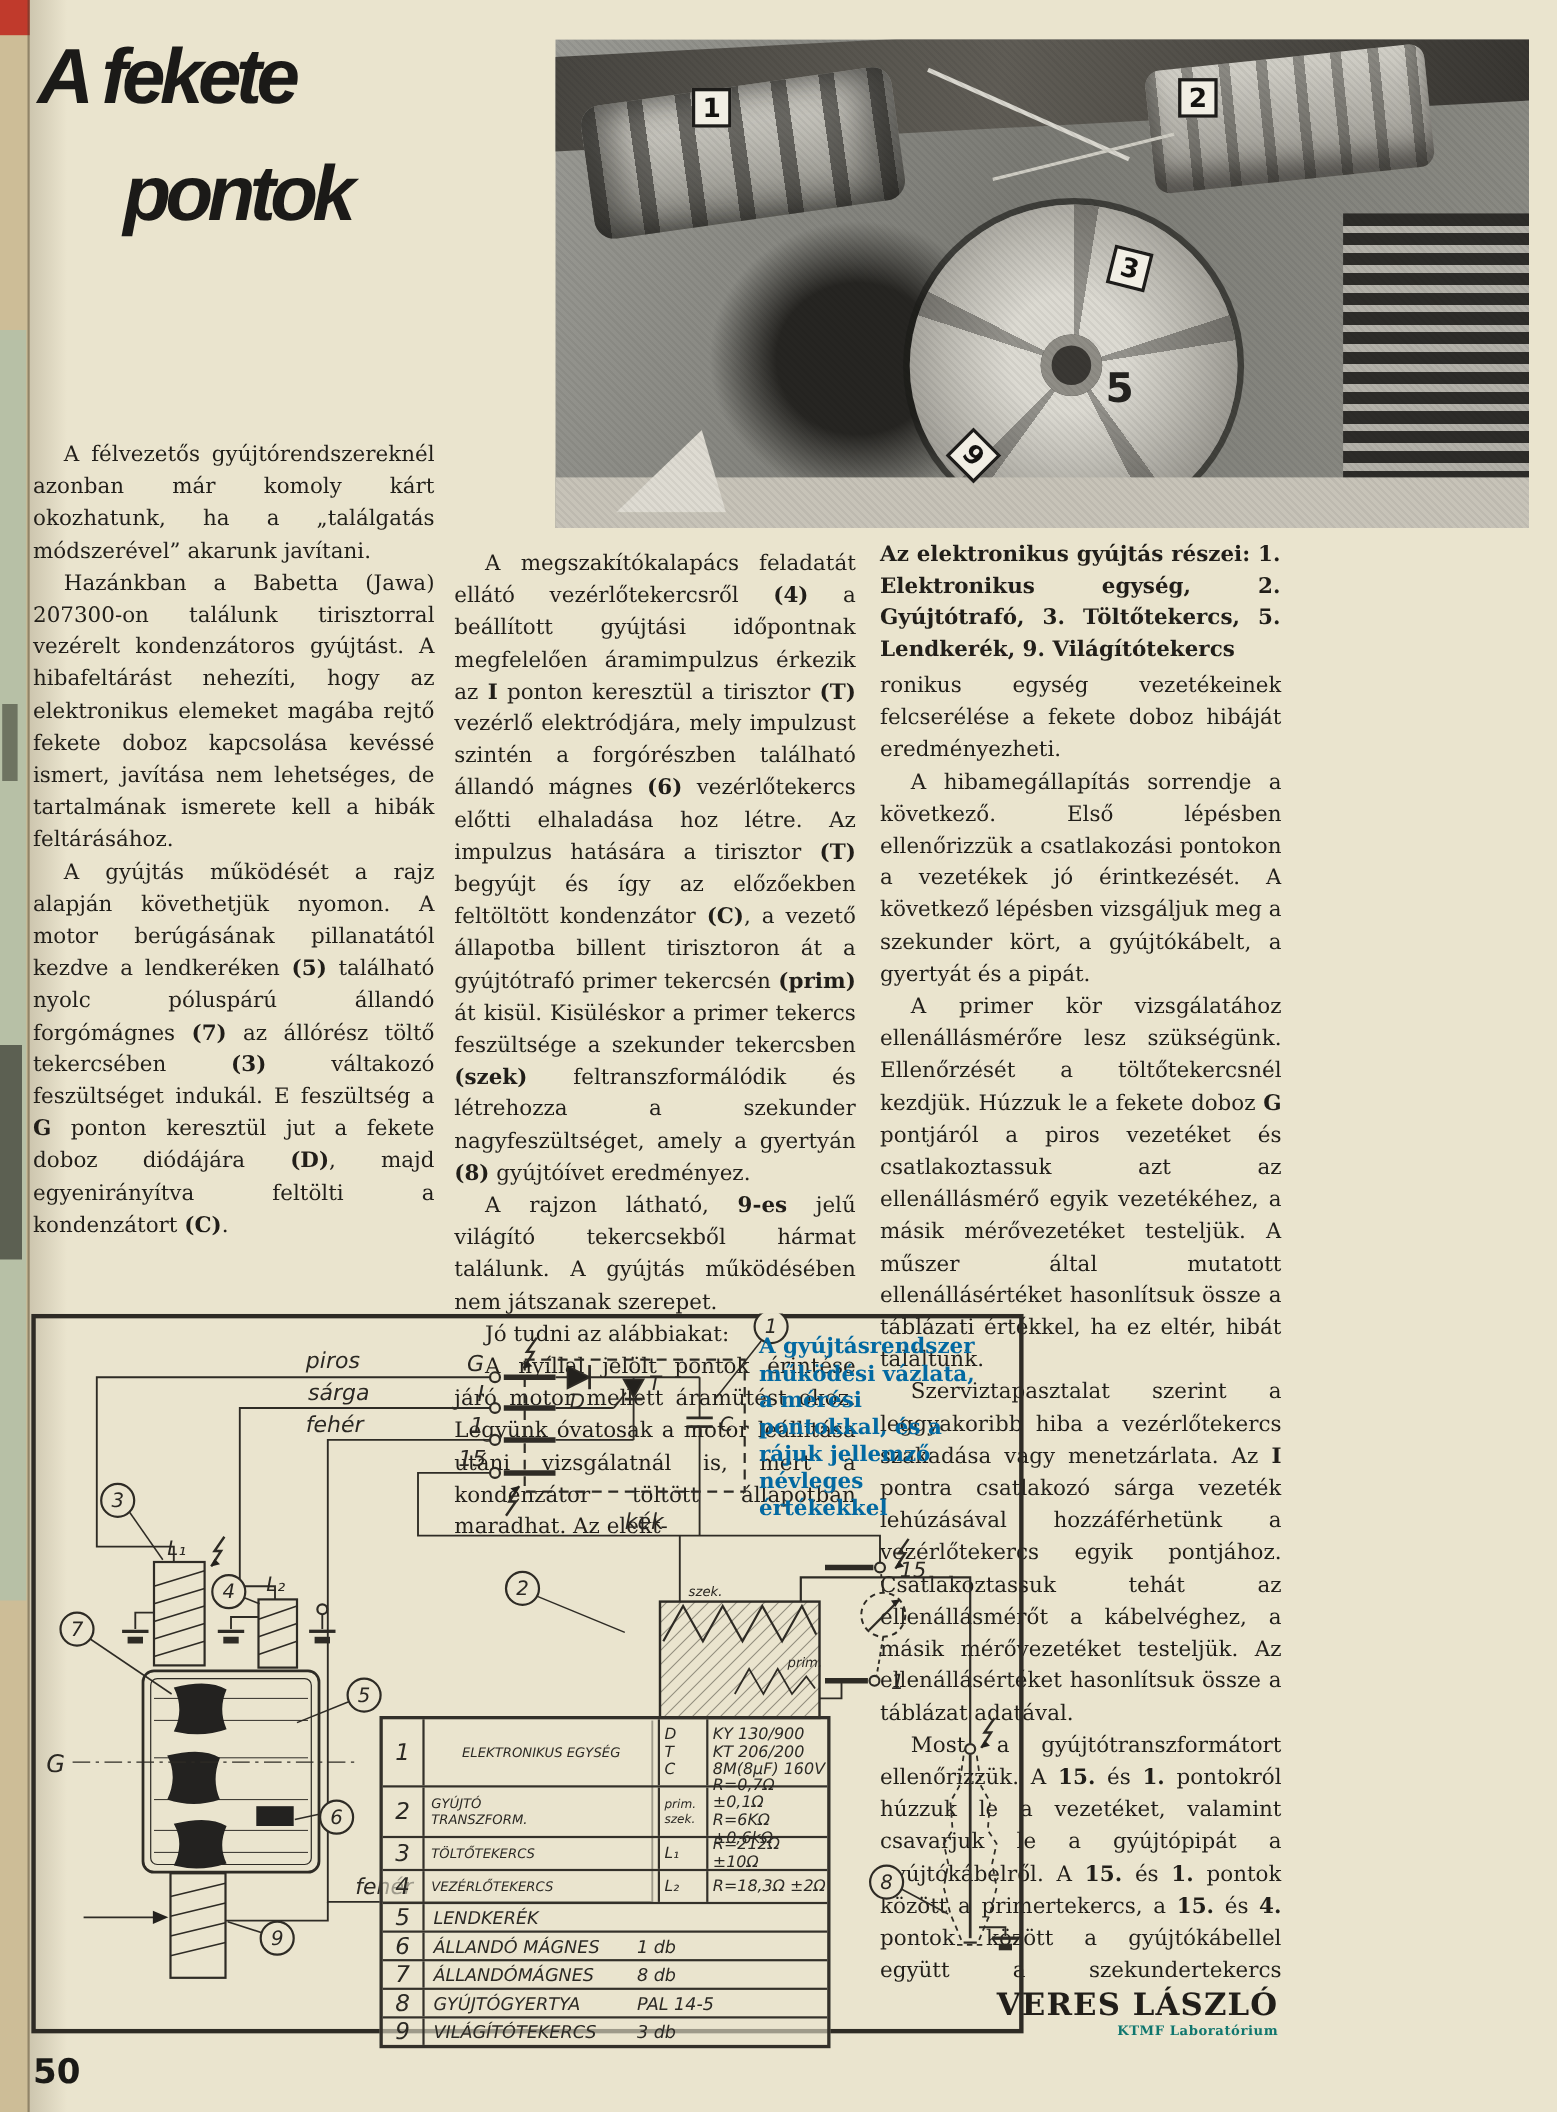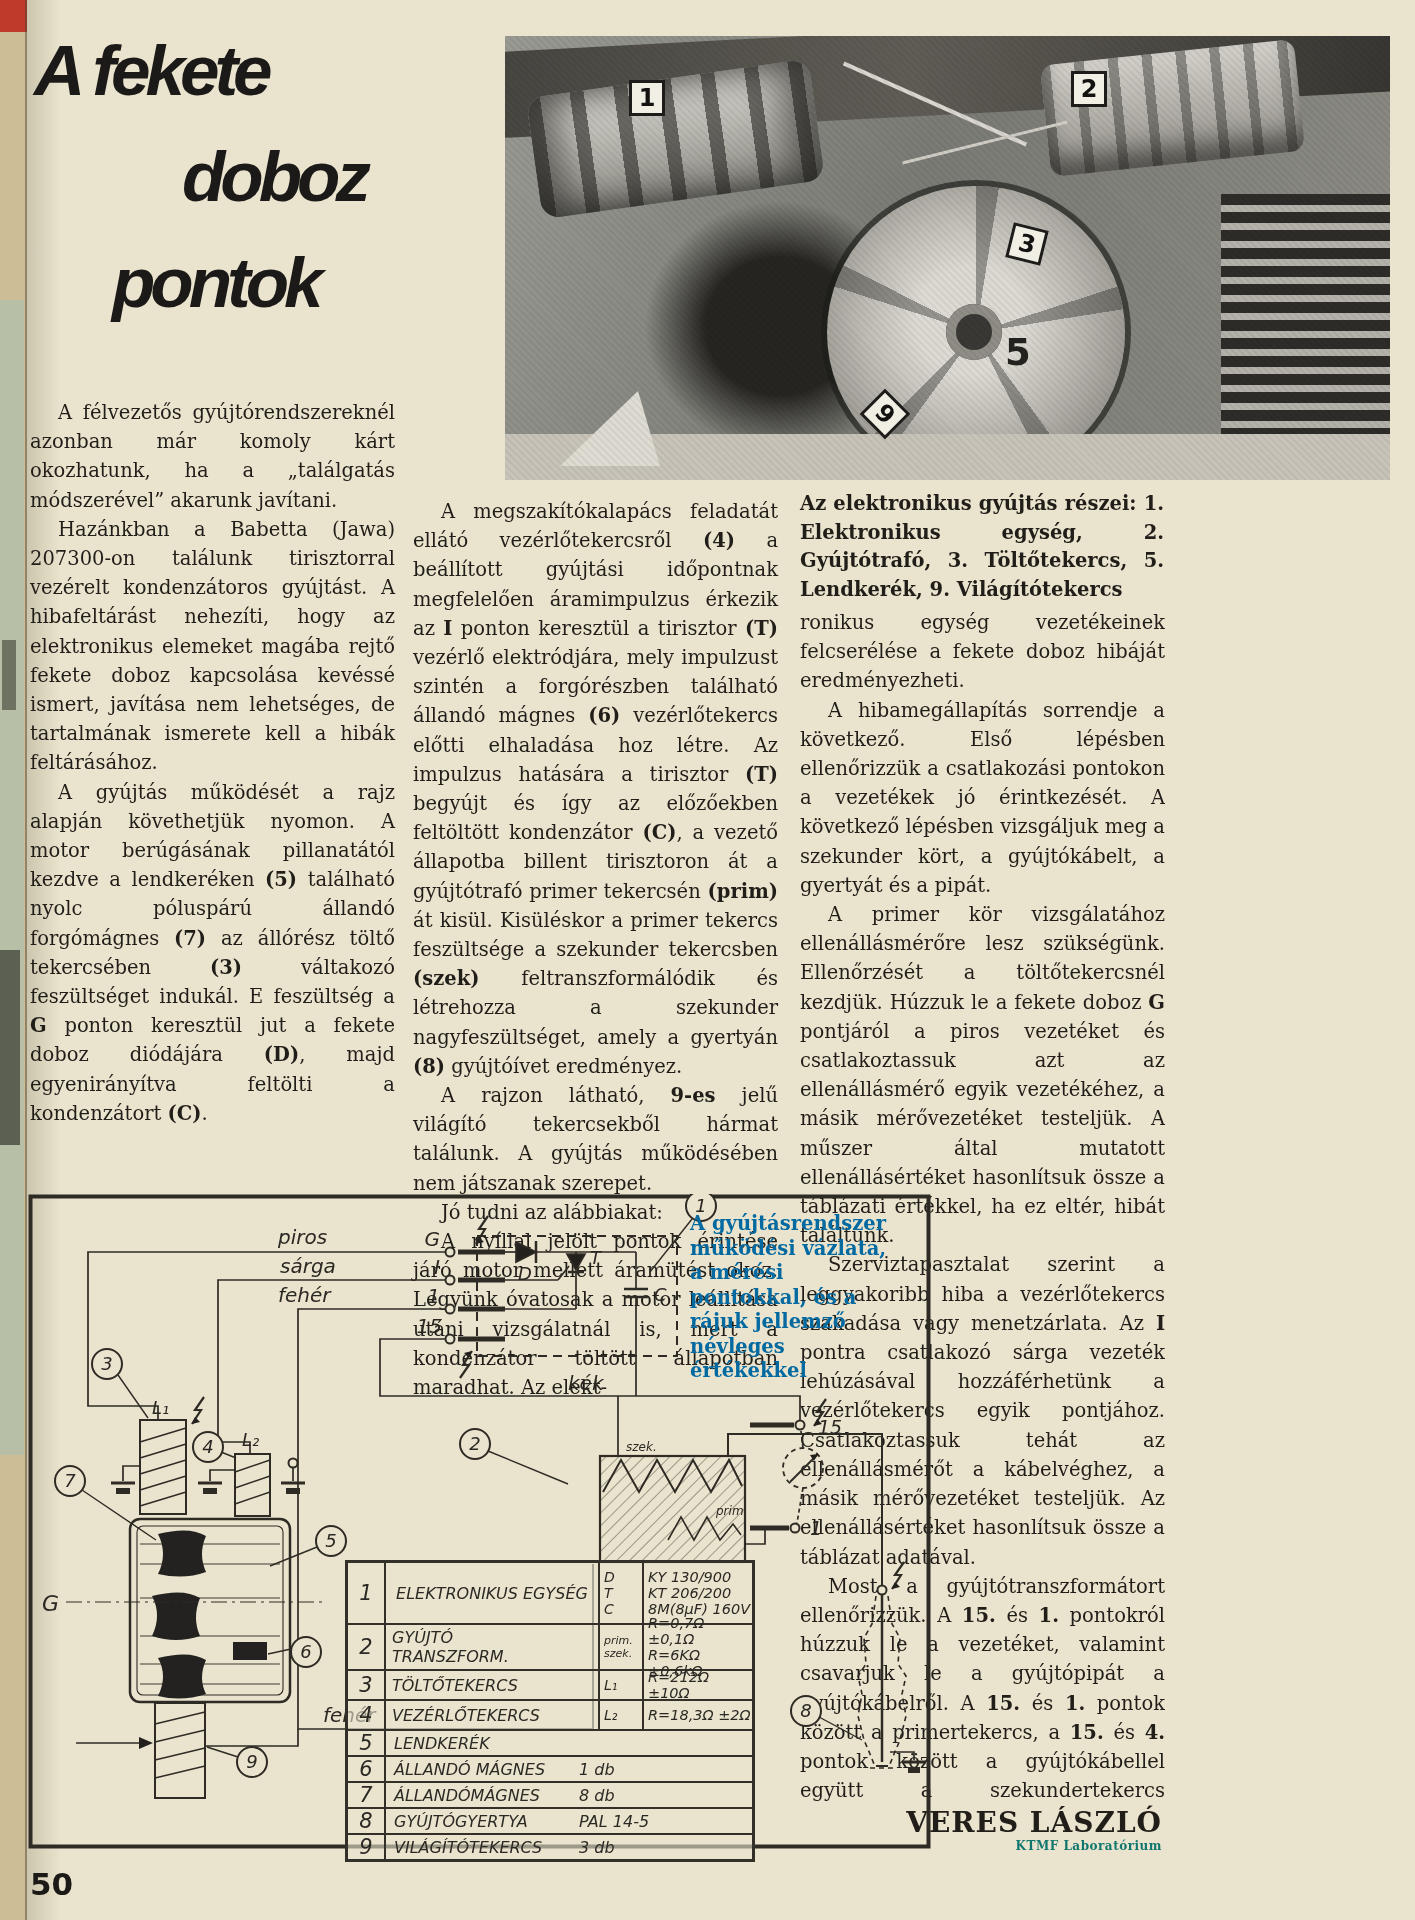--- a/index.html
+++ b/index.html
@@ -46,21 +46,21 @@
   .pagenum{position:absolute;left:30px;top:1866px;font-family:"DejaVu Sans",sans-serif;font-weight:bold;font-size:31px;color:#1b1a17;}
   
   .diagram{position:absolute;left:28px;top:1194px;width:905px;height:657px;}
   .diagram svg{position:absolute;left:0;top:0;}
   .diacap{position:absolute;left:662px;top:18px;width:212px;font-weight:bold;font-size:19.5px;line-height:24.5px;color:#0369a1;}
   
   .tbl{position:absolute;left:317px;top:366px;width:410px;box-sizing:border-box;border:3px solid #33302a;font-family:"DejaVu Sans",sans-serif;font-style:italic;color:#2b2924;background:rgba(234,228,206,.6);}
   .trow{display:flex;border-top:2px solid #33302a;align-items:stretch;}
   .trow:first-child{border-top:none;}
   .tnum{width:38px;flex:none;display:flex;align-items:center;justify-content:center;font-size:21px;border-right:2px solid #33302a;box-sizing:border-box;}
-  .tname{width:214px;flex:none;padding:2px 6px;font-size:16px;display:flex;flex-direction:column;justify-content:center;box-sizing:border-box;}
+  .tname{width:214px;flex:none;padding:2px 6px;font-size:12px;display:flex;flex-direction:column;justify-content:center;box-sizing:border-box;}
   .brd{border-right:2px solid #33302a;}
   .tsub{width:44px;flex:none;padding-left:4px;font-size:14px;display:flex;flex-direction:column;justify-content:center;box-sizing:border-box;}
   .tsub.small{font-size:11px;}
   .tval{flex:1;padding-left:4px;font-size:14.5px;display:flex;flex-direction:column;justify-content:center;}
   .tmerge{flex:1;display:flex;align-items:center;padding-left:8px;font-size:16px;}
   .tmname{width:185px;flex:none;}
   .h60{height:60px;} .h44{height:44px;} .h28{height:28px;} .h24{height:24px;}
 </style>
 </head>
 <body>
@@ -68,21 +68,20 @@
 <div class="edge"></div>
 <div class="edge-red"></div>
 <div class="edge-green"></div>
 <div class="edge-blotch"></div>
 <div class="edge-blotch2"></div>
 <div class="edge-line"></div>
 <div class="fold"></div>
 
 <div class="title">
   <div class="t1">A fekete</div>
-  <div class="t2">doboz</div>
   <div class="t3">pontok</div>
 </div>
 
 <div class="photo">
   <div class="ph-beam"></div>
   <div class="ph-cyl"></div>
   <div class="ph-cylbands"></div>
   <div class="ph-coil2"></div>
   <div class="ph-coil2rings"></div>
   <div class="ph-darkmass"></div>

